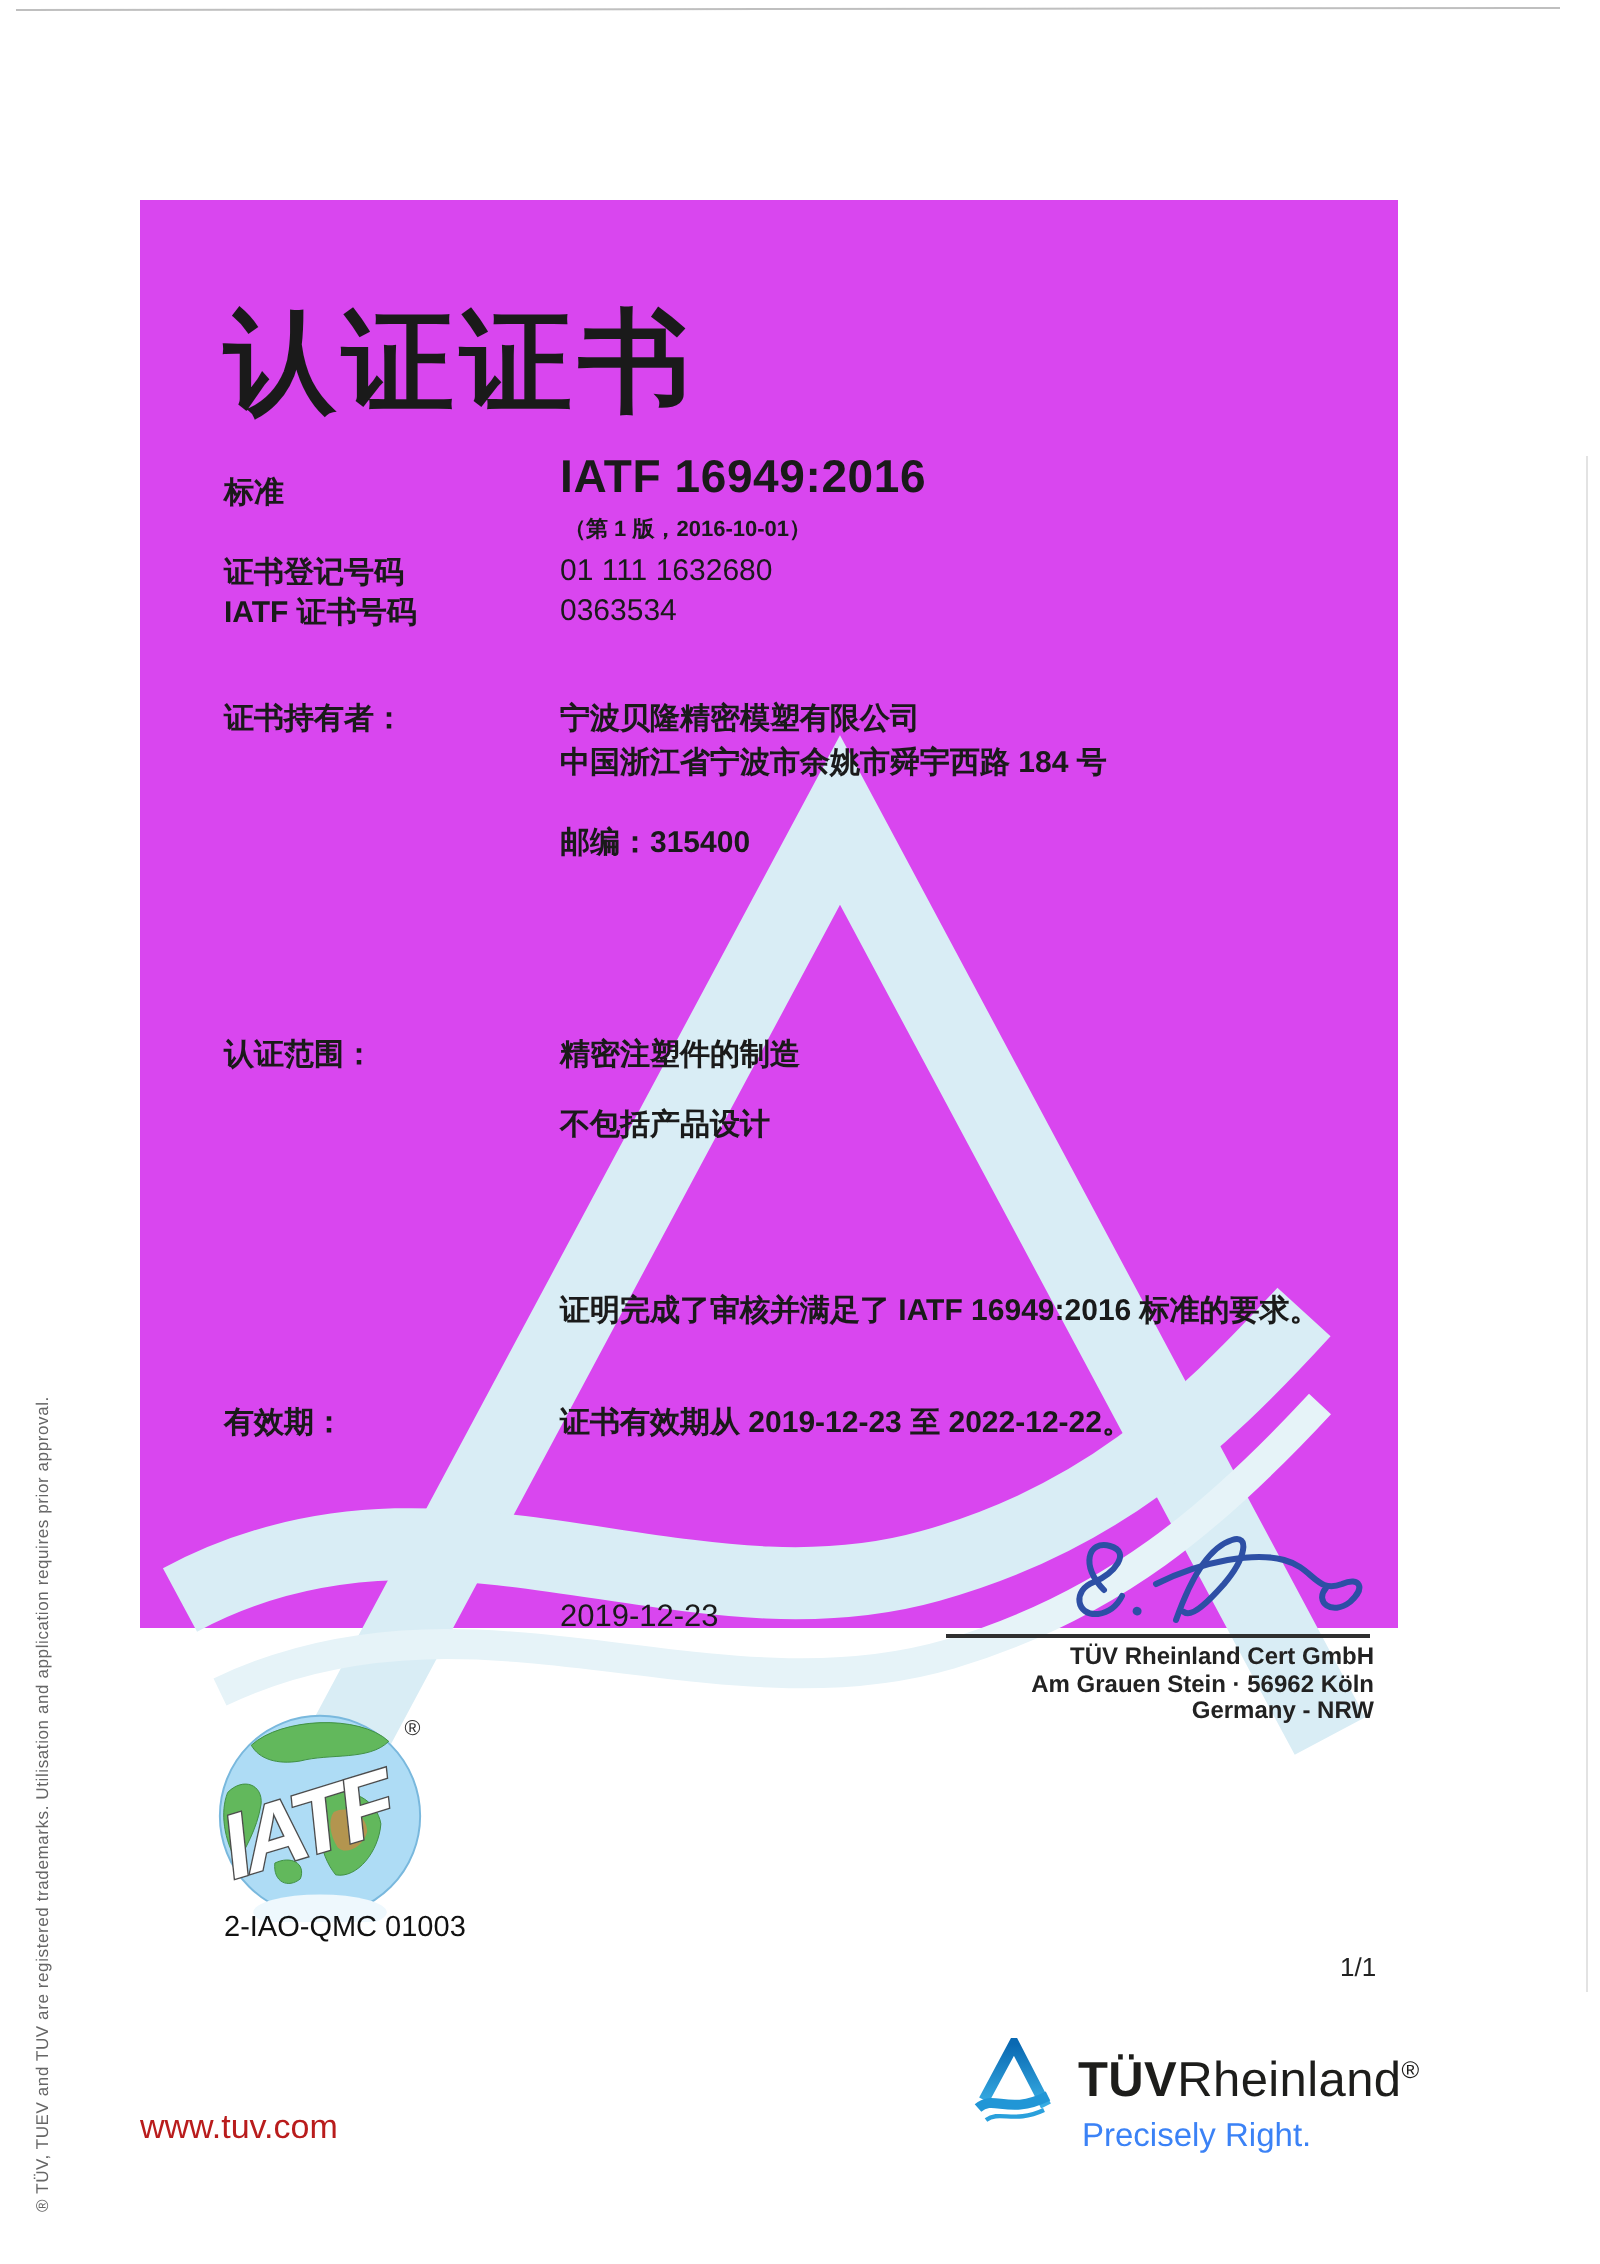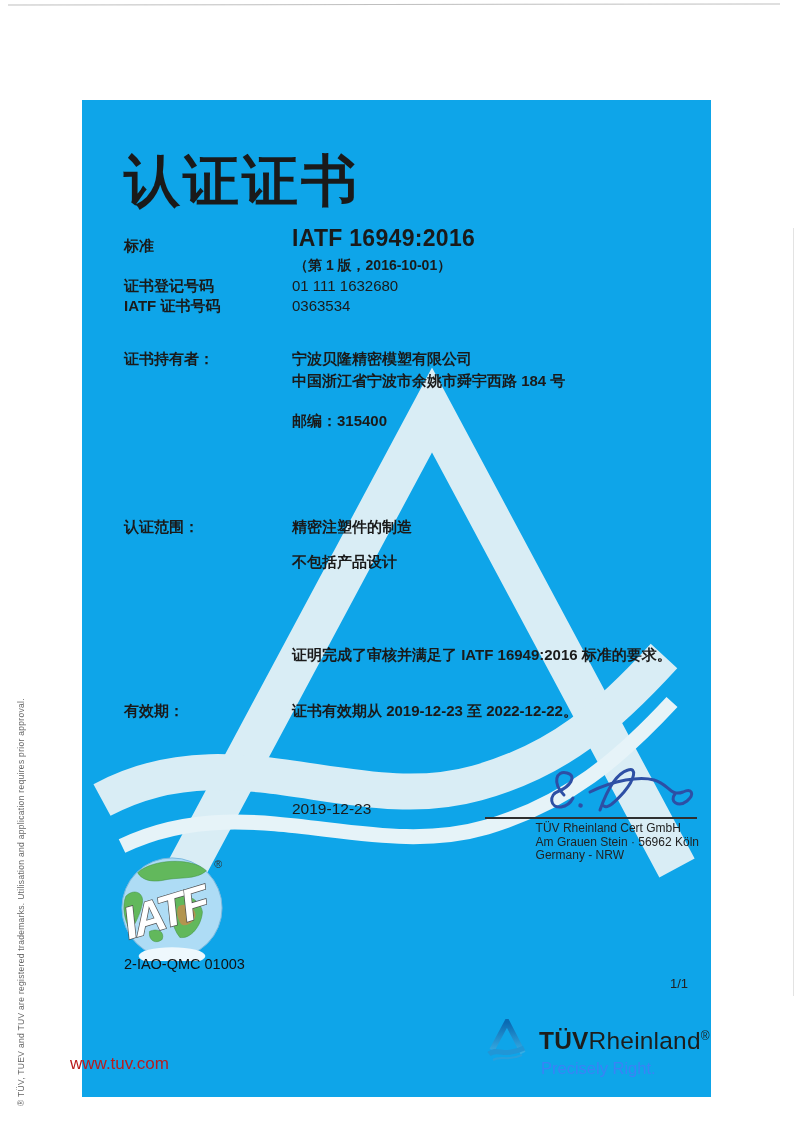--- a/index.html
+++ b/index.html
@@ -6,42 +6,42 @@
   .canvas{position:relative;width:800px;height:1132px;overflow:hidden;background:#fff;
           font-family:"Liberation Sans","DejaVu Sans",sans-serif;color:#1a1a1a;}
   .abs{position:absolute;}
   
   .scan-top-line{left:8px;top:4px;width:772px;height:1px;background:#8a8a8a;opacity:.55;transform:rotate(-.08deg);}
   .scan-right-line{left:793px;top:228px;width:1px;height:768px;background:#e3e3e3;}
   
   .v-disclaimer{left:16px;top:1106px;width:672px;font-size:8.5px;color:#666;letter-spacing:.3px;
                 transform:rotate(-90deg);transform-origin:0 0;white-space:nowrap;}
   
-  .paper{left:82px;top:100px;width:629px;height:997px;background:#0ea5e9;}
+  .paper{left:70px;top:100px;width:629px;height:714px;background:#d946ef;}
   .wm{left:0;top:0;width:629px;height:883px;}
   .title{left:42px;top:44px;font-size:56px;font-weight:900;letter-spacing:3px;}
   .lbl{left:42px;font-size:15px;font-weight:600;}
   .val{left:210px;font-size:15px;font-weight:400;}
   .b{font-weight:700;}
   .std-val{left:210px;top:125px;font-size:23px;font-weight:700;letter-spacing:.3px;}
-  .std-ed{left:212px;top:157px;font-size:14px;font-weight:700;}
+  .std-ed{left:212px;top:157px;font-size:11px;font-weight:700;}
   .y-std{top:137px;}
   .y-reg{top:177px;}
   .y-iatf{top:197px;}
   .y-holder{top:250px;}
   .y-addr{top:272px;}
   .y-post{top:294px;margin-top:18px;}
   .y-scope{top:418px;}
   .y-scope2{top:453px;}
   .y-stmt{top:546px;}
   .y-valid{top:602px;}
   .issue-date{left:210px;top:700px;font-size:15.5px;}
   .sig-svg{left:460px;top:663px;width:162px;height:55px;}
   .sig-line{left:403px;top:717px;width:212px;border-top:2px solid #2f2f2f;height:0;}
-  .issuer{right:12px;top:722px;text-align:left;font-size:12px;line-height:13.5px;font-weight:400;color:#222;}
+  .issuer{right:12px;top:722px;text-align:right;font-size:12px;line-height:13.5px;font-weight:700;color:#222;}
   .globe-svg{left:36px;top:753px;width:108px;height:108px;}
   .iatf-code{left:42px;top:856px;font-size:14.5px;color:#111;}
   
   .page-ind{left:670px;top:976px;font-size:13px;color:#222;text-align:right;}
   .website{left:70px;top:1054px;font-size:17px;color:#b91c1c;}
   .tuv-tri{left:486px;top:1019px;width:42px;height:42px;}
   .tuv-text{left:539px;top:1027px;font-size:24.5px;color:#1d1d1b;letter-spacing:.2px;white-space:nowrap;}
   .tuv-text .bold{font-weight:700;}
   .tuv-text sup{font-size:12px;}
   .tagline{left:541px;top:1059px;font-size:16.5px;font-weight:500;color:#3b82f6;}

